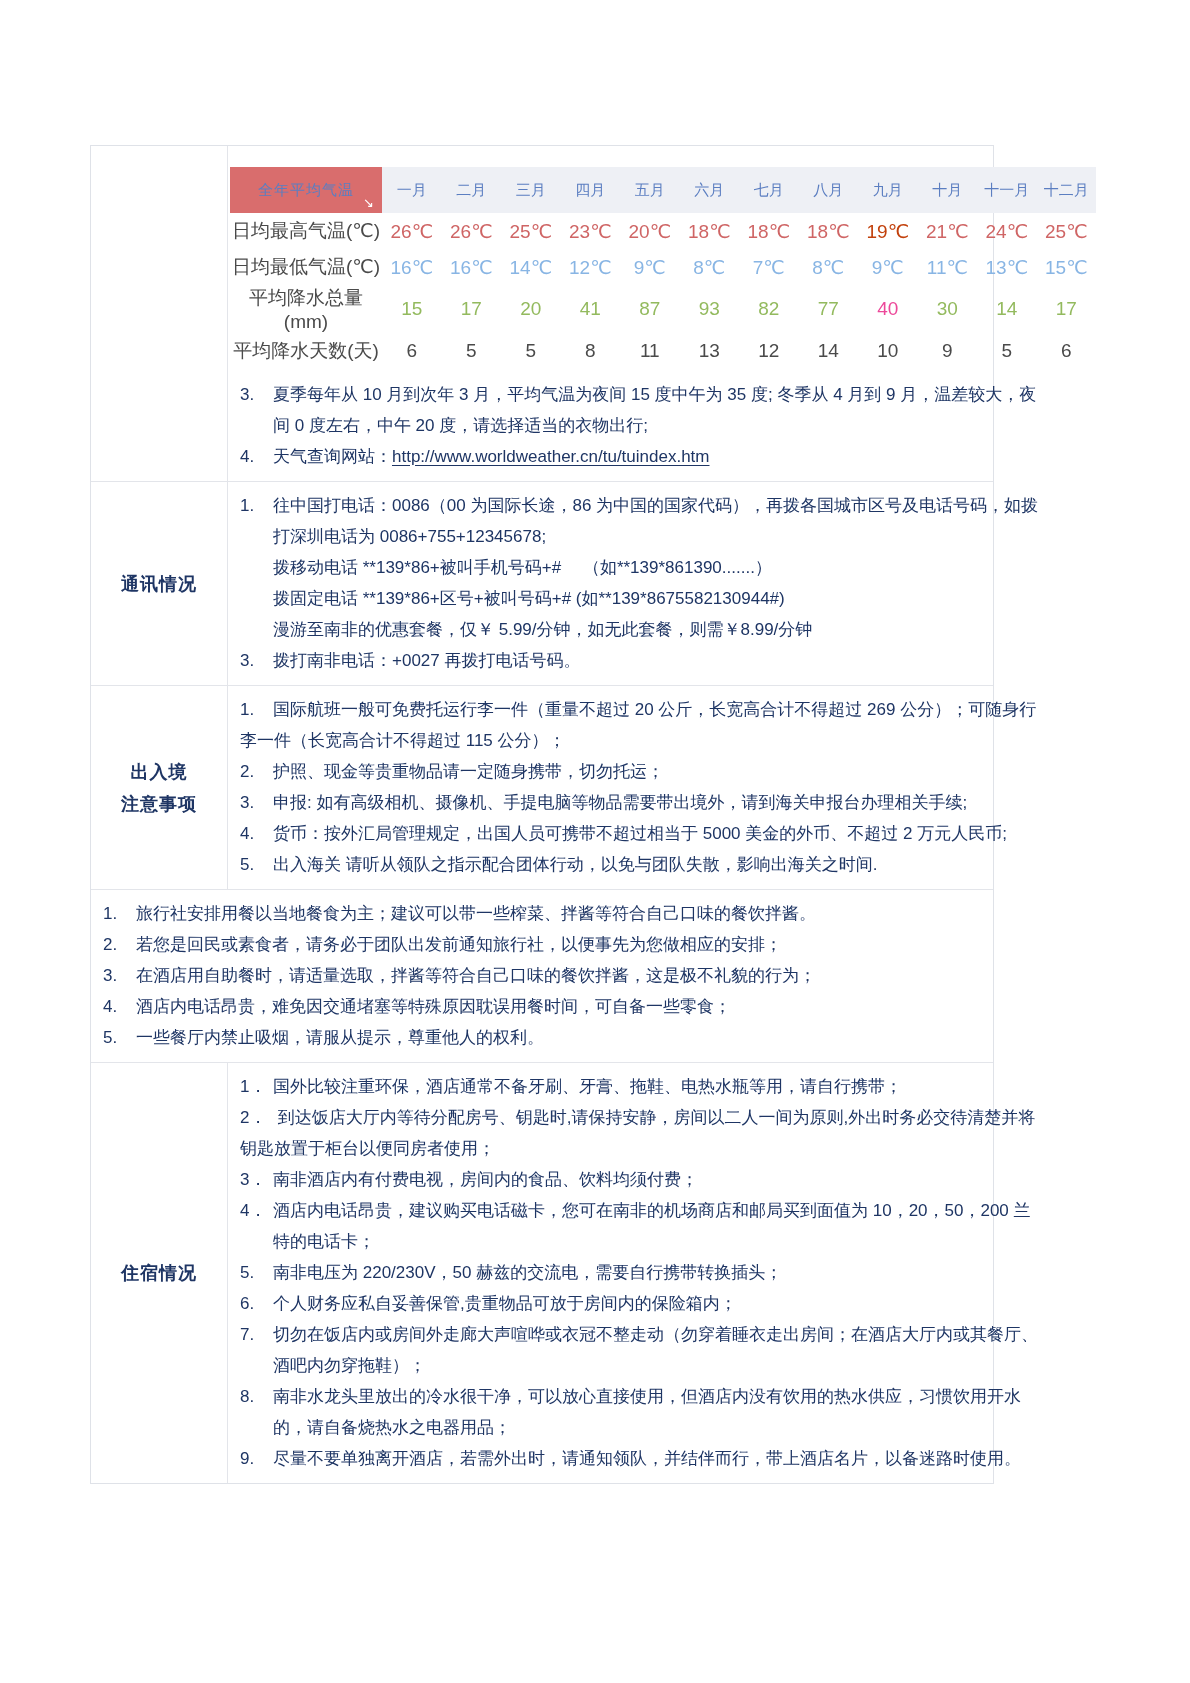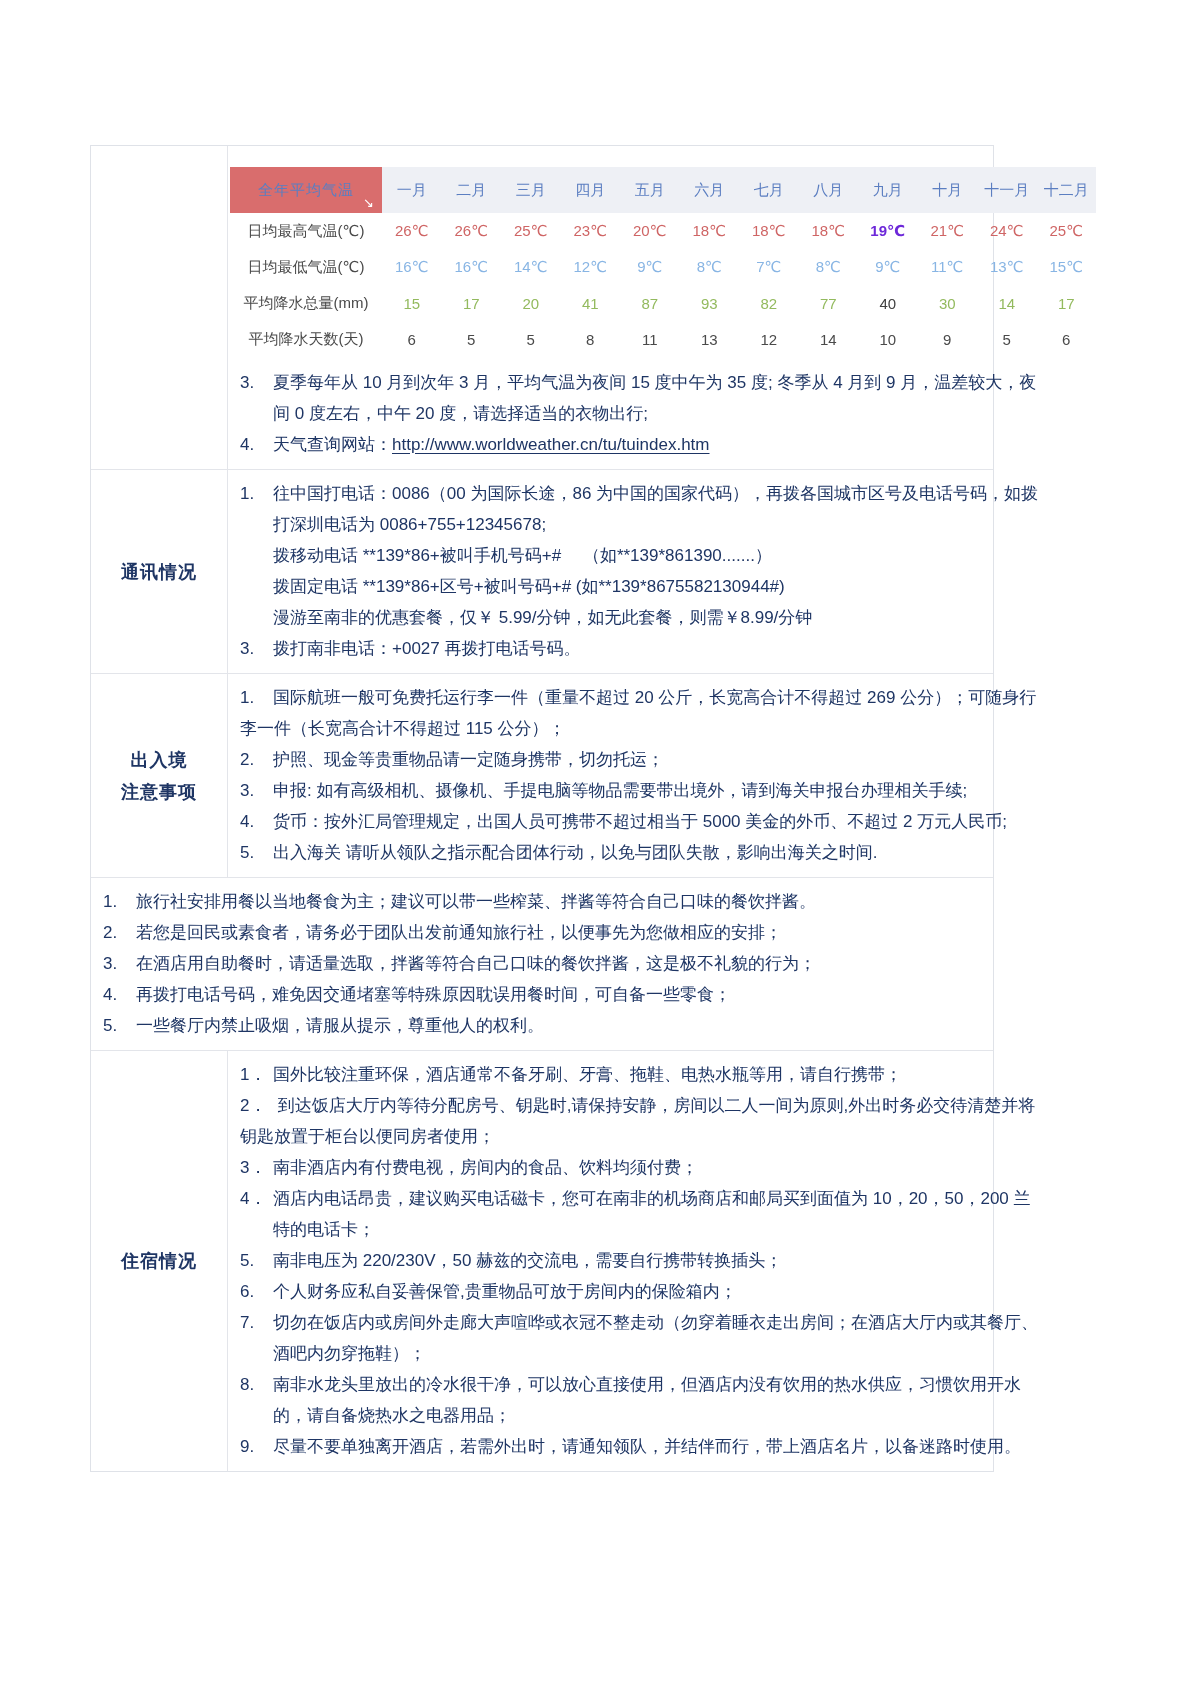--- a/index.html
+++ b/index.html
@@ -27,21 +27,21 @@
   .item.hang{padding-left:33px;text-indent:-33px;}
   .item .num{display:inline-block;width:33px;text-indent:0;}
   .sub{font-size:17px;line-height:31px;padding-left:33px;}
   a.weblink{color:#1e3564;text-decoration:underline;text-underline-offset:3px;}
   
   table.weather{border-collapse:collapse;width:866px;margin:13px 0 10px 0;table-layout:fixed;}
   table.weather th,table.weather td{padding:0;font-weight:normal;text-align:center;}
   tr.w-head th{background:#eef0f5;height:46px;font-size:15px;color:#5b7ec1;}
   th.w-corner{background:#d96d6d;color:#ffffff;position:relative;font-size:15px;letter-spacing:1px;}
   th.w-corner .arrow{position:absolute;right:8px;bottom:3px;font-size:13px;color:#ffffff;letter-spacing:0;}
-  tr.w-row td{height:36px;font-size:15px;margin-top:40px;}
+  tr.w-row td{height:36px;font-size:19px;margin-top:40px;}
   td.w-label{color:#4a4a4a;font-size:14.5px;text-align:center;}
 </style>
 </head>
 <body>
 
 <div class="doc-table">
     <div class="section-row">
       <div class="label-cell"></div>
       <div class="content-cell">
         <table class="weather">
@@ -66,21 +66,21 @@
             <tr class="w-row">
               <td class="w-label">日均最高气温(℃)</td>
               <td style="color: rgb(207, 101, 101);">26℃</td>
               <td style="color: rgb(207, 101, 101);">26℃</td>
               <td style="color: rgb(207, 101, 101);">25℃</td>
               <td style="color: rgb(207, 101, 101);">23℃</td>
               <td style="color: rgb(207, 101, 101);">20℃</td>
               <td style="color: rgb(207, 101, 101);">18℃</td>
               <td style="color: rgb(207, 101, 101);">18℃</td>
               <td style="color: rgb(207, 101, 101);">18℃</td>
-              <td style="color: #6d28d9; font-weight: bold;">19℃</td>
+              <td style="color: #c2410c;">19℃</td>
               <td style="color: rgb(207, 101, 101);">21℃</td>
               <td style="color: rgb(207, 101, 101);">24℃</td>
               <td style="color: rgb(207, 101, 101);">25℃</td>
             </tr>
             <tr class="w-row">
               <td class="w-label">日均最低气温(℃)</td>
               <td style="color: rgb(136, 181, 228);">16℃</td>
               <td style="color: rgb(136, 181, 228);">16℃</td>
               <td style="color: rgb(136, 181, 228);">14℃</td>
               <td style="color: rgb(136, 181, 228);">12℃</td>
@@ -96,21 +96,21 @@
             <tr class="w-row">
               <td class="w-label">平均降水总量(mm)</td>
               <td style="color: rgb(147, 186, 94);">15</td>
               <td style="color: rgb(147, 186, 94);">17</td>
               <td style="color: rgb(147, 186, 94);">20</td>
               <td style="color: rgb(147, 186, 94);">41</td>
               <td style="color: rgb(147, 186, 94);">87</td>
               <td style="color: rgb(147, 186, 94);">93</td>
               <td style="color: rgb(147, 186, 94);">82</td>
               <td style="color: rgb(147, 186, 94);">77</td>
-              <td style="color: #404040;">40</td>
+              <td style="color: #ec4899;">40</td>
               <td style="color: rgb(147, 186, 94);">30</td>
               <td style="color: rgb(147, 186, 94);">14</td>
               <td style="color: rgb(147, 186, 94);">17</td>
             </tr>
             <tr class="w-row">
               <td class="w-label">平均降水天数(天)</td>
               <td style="color: rgb(74, 74, 74);">6</td>
               <td style="color: rgb(74, 74, 74);">5</td>
               <td style="color: rgb(74, 74, 74);">5</td>
               <td style="color: rgb(74, 74, 74);">8</td>
@@ -159,21 +159,21 @@
           <div class="item hang"><span class="num">5.</span><span>出入海关 请听从领队之指示配合团体行动，以免与团队失散，影响出海关之时间.</span></div>
         </div>
       </div>
     </div>
     <div class="section-row">
       <div class="content-cell">
         <div class="items">
           <div class="item hang"><span class="num">1.</span><span>旅行社安排用餐以当地餐食为主；建议可以带一些榨菜、拌酱等符合自己口味的餐饮拌酱。</span></div>
           <div class="item hang"><span class="num">2.</span><span>若您是回民或素食者，请务必于团队出发前通知旅行社，以便事先为您做相应的安排；</span></div>
           <div class="item hang"><span class="num">3.</span><span>在酒店用自助餐时，请适量选取，拌酱等符合自己口味的餐饮拌酱，这是极不礼貌的行为；</span></div>
-          <div class="item hang"><span class="num">4.</span><span>再拨打电话号码，难免因交通堵塞等特殊原因耽误用餐时间，可自备一些零食；</span></div>
+          <div class="item hang"><span class="num">4.</span><span>酒店内电话昂贵，难免因交通堵塞等特殊原因耽误用餐时间，可自备一些零食；</span></div>
           <div class="item hang"><span class="num">5.</span><span>一些餐厅内禁止吸烟，请服从提示，尊重他人的权利。</span></div>
         </div>
       </div>
     </div>
     <div class="section-row">
       <div class="label-cell">
         <div class="label-line">住宿情况</div>
       </div>
       <div class="content-cell">
         <div class="items">

